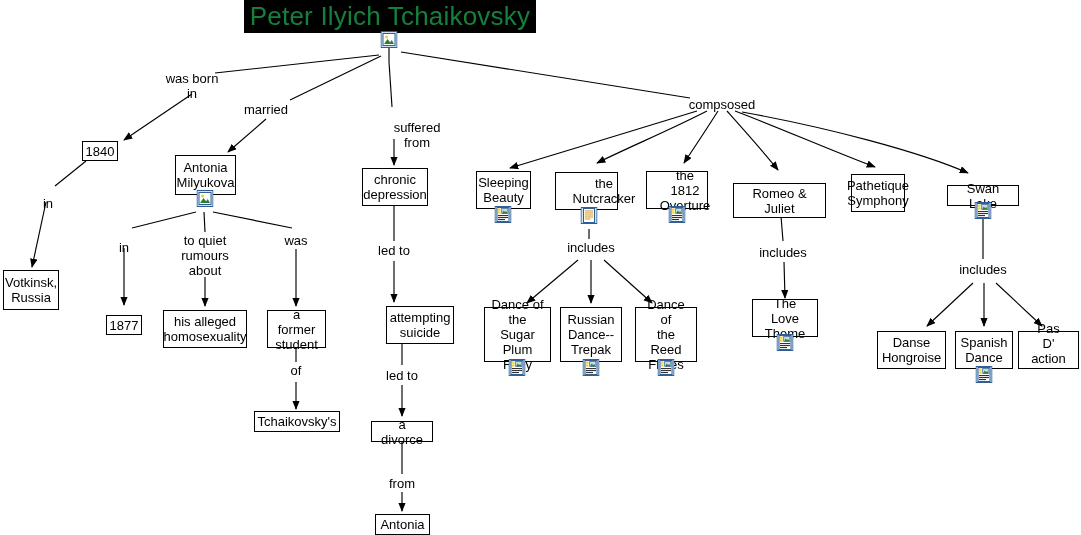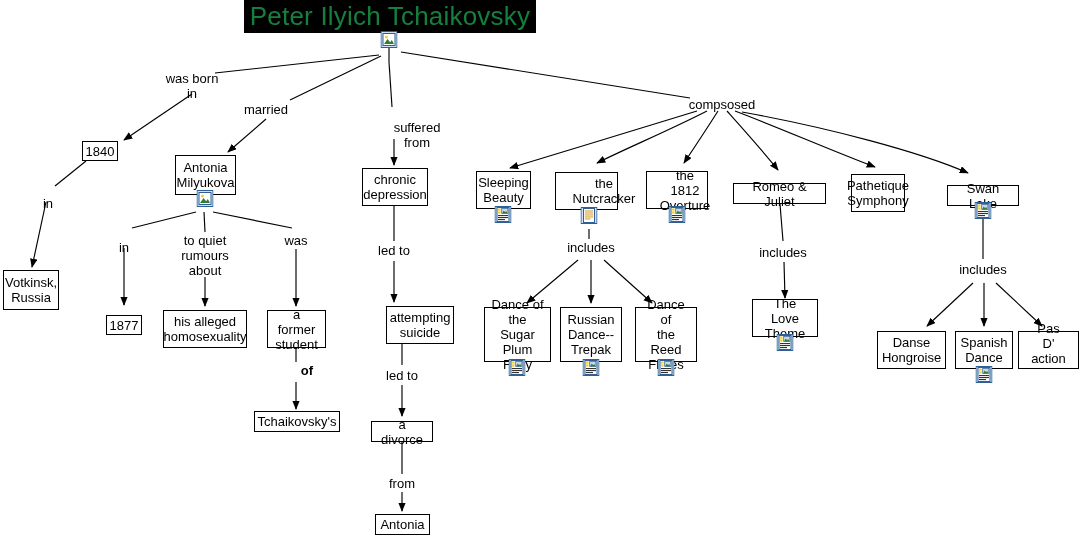--- a/index.html
+++ b/index.html
@@ -129,21 +129,21 @@
   <div class="link-label" style="left:266px;top:102px;">married</div>
   <div class="link-label" style="left:394px;top:120px;margin-left:23px;">suffered
 from</div>
   <div class="link-label" style="left:722px;top:97px;">compsosed</div>
   <div class="link-label" style="left:48px;top:196px;">in</div>
   <div class="link-label" style="left:124px;top:240px;">in</div>
   <div class="link-label" style="left:205px;top:233px;">to quiet
 rumours
 about</div>
   <div class="link-label" style="left:296px;top:233px;">was</div>
-  <div class="link-label" style="left:307px;top:363px;font-weight:bold;">of</div>
+  <div class="link-label" style="left:296px;top:363px;">of</div>
   <div class="link-label" style="left:394px;top:243px;">led to</div>
   <div class="link-label" style="left:402px;top:368px;">led to</div>
   <div class="link-label" style="left:402px;top:476px;">from</div>
   <div class="link-label" style="left:591px;top:240px;">includes</div>
   <div class="link-label" style="left:783px;top:245px;">includes</div>
   <div class="link-label" style="left:983px;top:262px;">includes</div>
 
   <div class="node" style="left:82px;top:141px;width:36px;height:20px;">
     <span class="node-label">1840</span>
   </div>
@@ -247,21 +247,21 @@
       <rect x="3.5" y="2.5" width="2.6" height="2.2" fill="#f2d13a"></rect>
       <rect x="3.5" y="5.4" width="2.6" height="2.2" fill="#f2d13a"></rect>
       <rect x="7.2" y="2.5" width="6.2" height="5.1" fill="#c9d9ea" stroke="#2f5f95" stroke-width="0.7"></rect>
       <path d="M7.6 7.2 L9.3 4.6 L10.6 6.2 L11.6 5 L13 7.2 z" fill="#2e7d32"></path>
       <rect x="3.5" y="9" width="10" height="1.1" fill="#333"></rect>
       <rect x="3.5" y="11" width="10" height="1.1" fill="#333"></rect>
       <rect x="3.5" y="13" width="7" height="1.1" fill="#333"></rect>
     </svg>
   </div>
 
-  <div class="node" style="left:733px;top:183px;width:93px;height:21px;">
+  <div class="node" style="left:733px;top:183px;width:93px;height:35px;">
     <span class="node-label">Romeo &amp; Juliet</span>
   </div>
 
   <div class="node" style="left:851px;top:174px;width:54px;height:38px;">
     <span class="node-label">Pathetique
 Symphony</span>
   </div>
 
   <div class="node" style="left:947px;top:185px;width:72px;height:21px;">
     <span class="node-label">Swan Lake</span>

